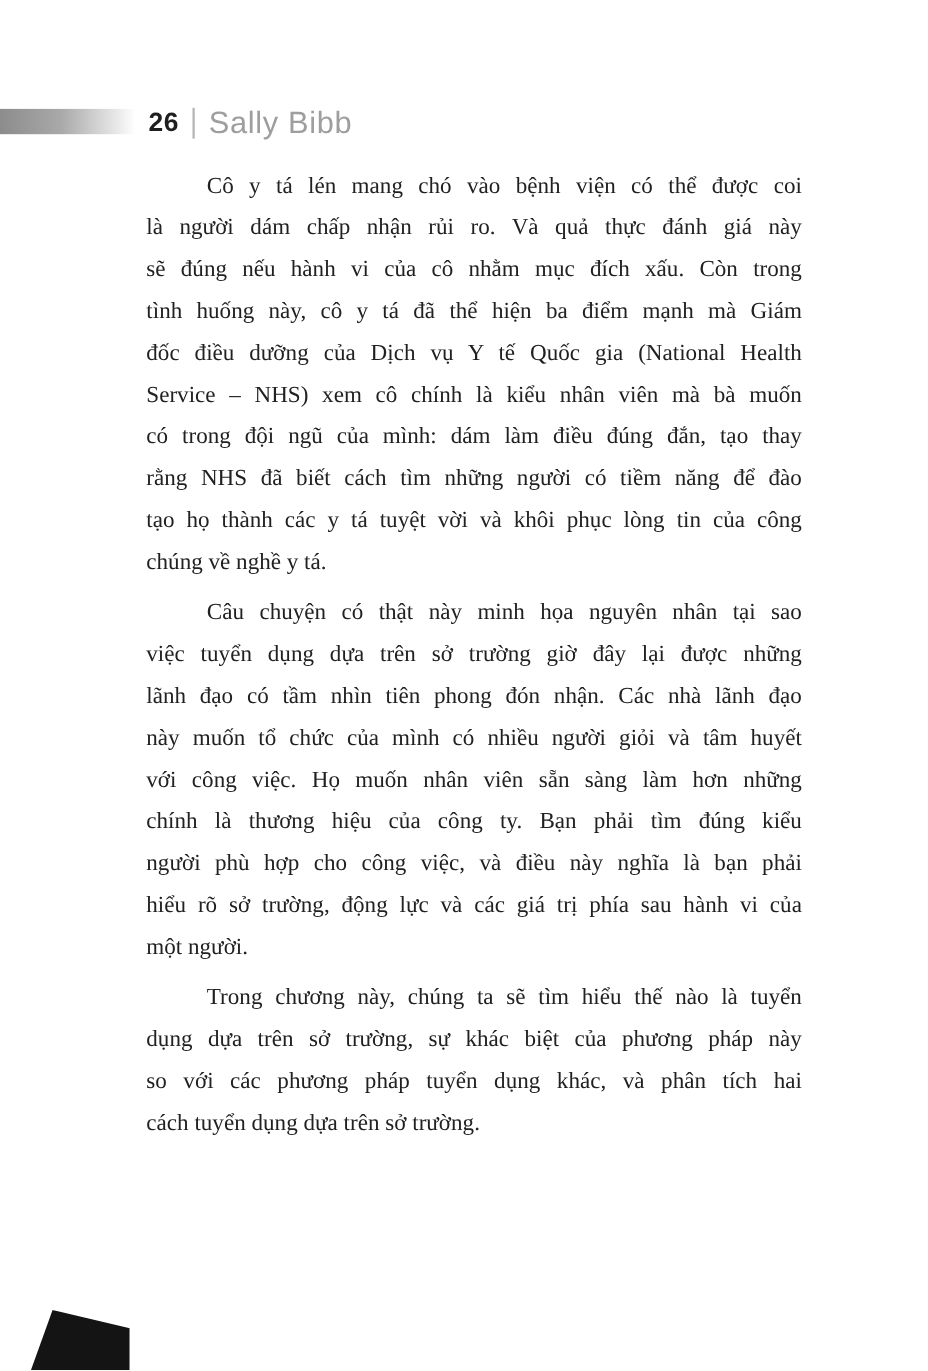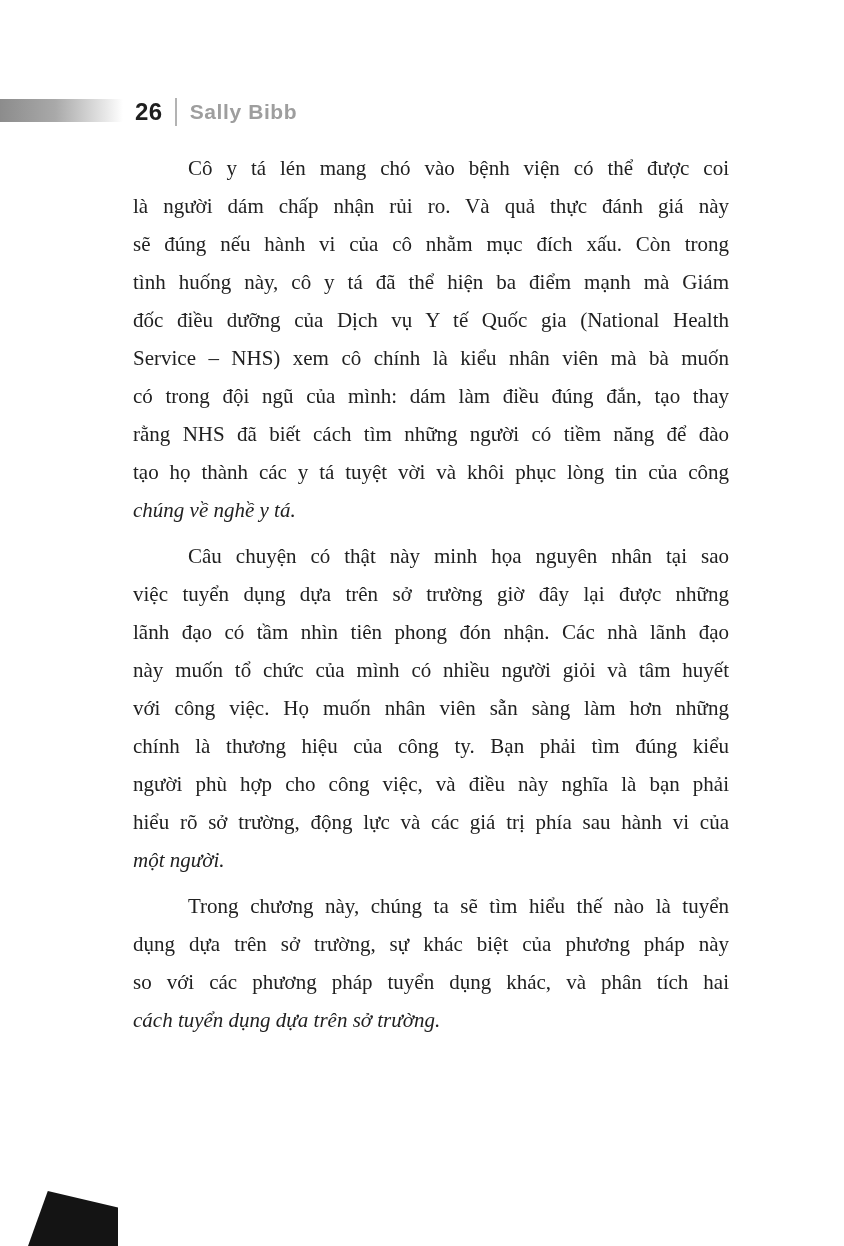--- a/index.html
+++ b/index.html
@@ -52,42 +52,42 @@
     width: 2px;
     height: 28px;
     background: var(--divider);
     margin: 0 13px 0 12px;
     
     color: transparent;
     overflow: hidden;
     font-size: 1px;
   }
   .author {
-    font-size: 21px;
-    font-weight: 700;
+    font-size: 28px;
+    font-weight: 400;
     color: var(--author-text);
     letter-spacing: 0.6px;
   }
   
   .text-col {
     position: absolute;
     left: 133px;
     top: 149px;
     width: 596px;
   }
   .paragraph { margin-bottom: 8px; }
   .text-line {
     font-size: 21px;
     line-height: 38px;
     color: var(--body-text);
     text-align: justify;
     text-align-last: justify;
     text-justify: inter-word;
   }
-  .text-line.last-line { text-align-last: left; font-style: italic; }
+  .text-line.last-line { text-align-last: left; }
   .paragraph .text-line:first-child { text-indent: 55px; }
   
   .corner-mark {
     position: absolute;
     left: 28px;
     bottom: 0;
     width: 90px;
     height: 55px;
     background: var(--corner-mark);
     clip-path: polygon(0 100%, 22% 0, 100% 30%, 100% 100%);

